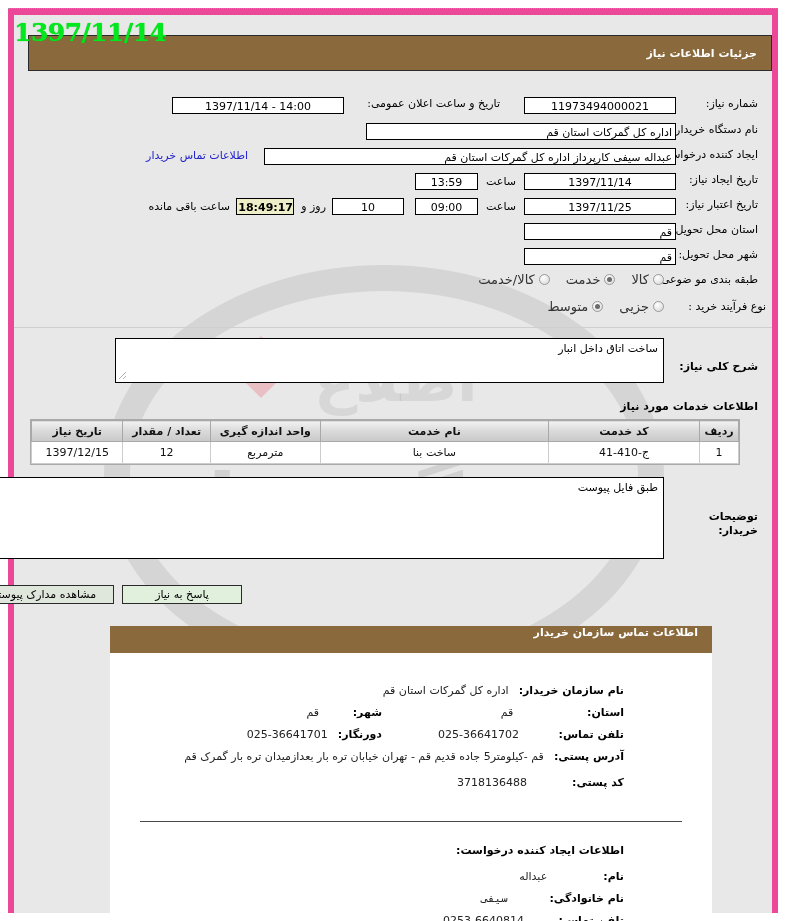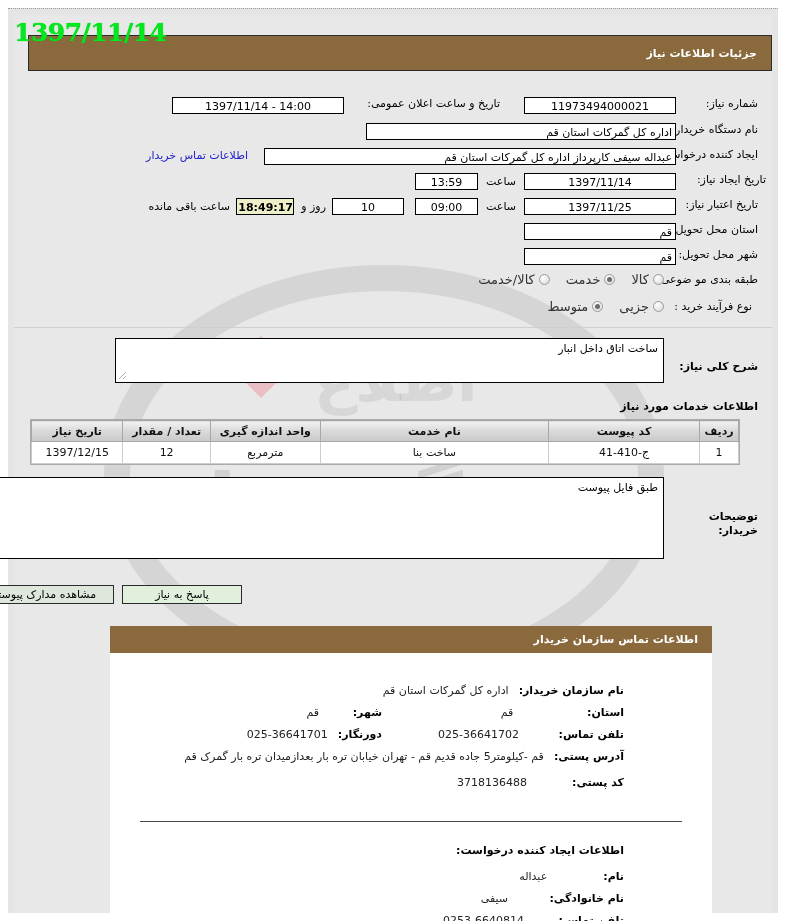--- a/index.html
+++ b/index.html
@@ -18,21 +18,21 @@
     direction: rtl;
   }
 
   
   .page-frame {
     position: absolute;
     left: 8px;
     top: 8px;
     width: 770px;
     height: 905px;
-    background: #e5e5e5;
+    background: #ec4899;
     border-top: 1px dotted #999;
     box-sizing: border-box;
   }
   .page-inner {
     position: absolute;
     left: 6px;
     top: 6px;
     right: 6px;
     bottom: 0;
     background: #e8e8e8;
@@ -269,21 +269,21 @@
     box-sizing: border-box;
   }
   #titlebar-contact {
     position: absolute;
     left: 0; top: 0; width: 100%; height: 27px;
     background: #8a6a3c;
     color: #fff;
     font-weight: bold;
     font-size: 11px;
     display: flex;
-    align-items: center;
+    align-items: flex-start;
     padding-right: 14px;
     box-sizing: border-box;
   }
   .crow {
     position: absolute;
     display: flex;
     align-items: center;
     white-space: nowrap;
     font-size: 11px;
   }
@@ -328,21 +328,21 @@
         <span class="lbl">نام دستگاه خریدار:</span>
       </div>
       <div class="box box-r" style="position:absolute; right:96px; top:108px; width:310px;">اداره کل گمرکات استان قم</div>
 
       <div class="row" style="right:14px; top:133px;">
         <span class="lbl">ایجاد کننده درخواست:</span>
       </div>
       <div class="box box-r" style="position:absolute; right:96px; top:133px; width:412px;">عبداله سیفی کارپرداز اداره کل گمرکات استان قم</div>
       <div class="link-blue" style="position:absolute; right:524px; top:134px;">اطلاعات تماس خریدار</div>
 
-      <div class="row" style="right:6px; top:158px;">
+      <div class="row" style="right:14px; top:158px;">
         <span class="lbl">تاریخ ایجاد نیاز:</span>
       </div>
       <div class="box box-c" style="position:absolute; right:96px; top:158px; width:152px;">1397/11/14</div>
       <div class="lbl" style="position:absolute; right:256px; top:160px;">ساعت</div>
       <div class="box box-c" style="position:absolute; right:294px; top:158px; width:63px;">13:59</div>
 
       <div class="row" style="right:14px; top:183px;">
         <span class="lbl">تاریخ اعتبار نیاز:</span>
       </div>
       <div class="box box-c" style="position:absolute; right:96px; top:183px; width:152px;">1397/11/25</div>
@@ -375,21 +375,21 @@
         <span class="radio-item">
           <span class="radio on"></span>
           <span class="radio-label">خدمت</span>
         </span>
         <span class="radio-item">
           <span class="radio"></span>
           <span class="radio-label">کالا/خدمت</span>
         </span>
       </div>
 
-      <div class="row" style="right:20px; top:285px;">
+      <div class="row" style="right:6px; top:285px;">
         <span class="lbl">نوع فرآیند خرید :</span>
       </div>
       <div class="radio-group" style="position:absolute; right:108px; top:284px;">
         <span class="radio-item">
           <span class="radio"></span>
           <span class="radio-label">جزیی</span>
         </span>
         <span class="radio-item">
           <span class="radio on"></span>
           <span class="radio-label">متوسط</span>
@@ -401,21 +401,21 @@
       <div class="lbl lbl-b" style="position:absolute; right:14px; top:345px;">شرح کلی نیاز:</div>
       <div class="ta" style="position:absolute; right:108px; top:323px; width:549px; height:45px;">ساخت اتاق داخل انبار</div>
 
       <div class="lbl lbl-b" style="position:absolute; right:14px; top:385px;">اطلاعات خدمات مورد نیاز</div>
 
       <div class="tbl-wrap" style="right:32px; top:404px; width:710px;">
         <table class="grid">
           <thead>
             <tr>
               <th style="width:30px;">ردیف</th>
-              <th style="width:155px;">کد پیوست</th>
+              <th style="width:155px;">کد خدمت</th>
               <th style="width:245px;">نام خدمت</th>
               <th style="width:110px;">واحد اندازه گیری</th>
               <th style="width:85px;">تعداد / مقدار</th>
               <th style="width:85px;">تاریخ نیاز</th>
             </tr>
           </thead>
           <tbody>
             <tr>
               <td>1</td>
               <td>ج-410-41</td>
@@ -486,21 +486,21 @@
         <span class="ckey">اطلاعات ایجاد کننده درخواست:</span>
       </div>
 
       <div class="crow" style="right:88px; top:244px;">
         <span class="ckey">نام:</span>
         <span class="cval" style="display:inline-block; width:120px; text-align:center;">عبداله</span>
       </div>
 
       <div class="crow" style="right:88px; top:266px;">
         <span class="ckey">نام خانوادگی:</span>
-        <span class="cval" style="display:inline-block; width:90px; text-align:center;">سیفی</span>
+        <span class="cval" style="display:inline-block; width:90px; text-align:center;font-family:Liberation Mono, monospace;">سیفی</span>
       </div>
 
       <div class="crow" style="right:88px; top:288px;">
         <span class="ckey">تلفن تماس:</span>
         <span class="cval" style="display:inline-block; width:130px; text-align:center; direction:ltr;">0253-6640814</span>
       </div>
     </div>
 
   </div>
 </div>

